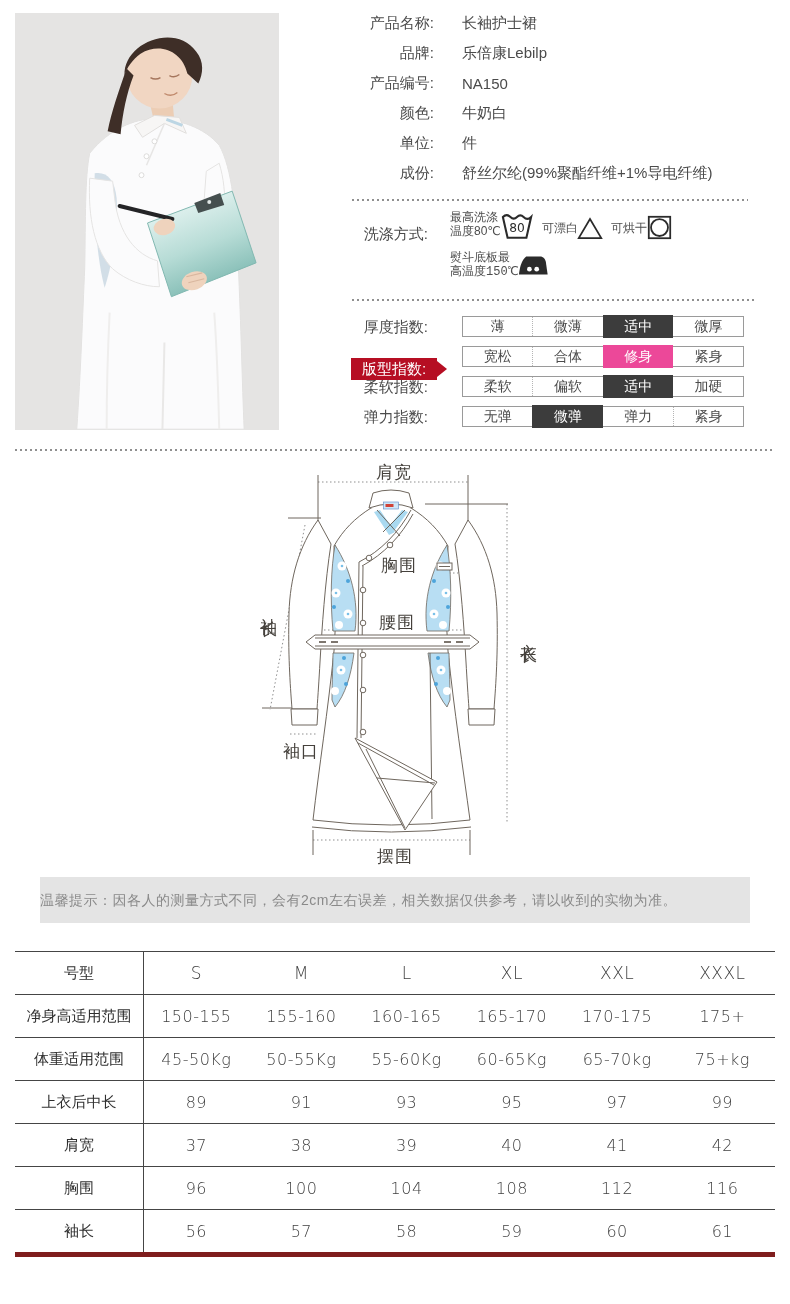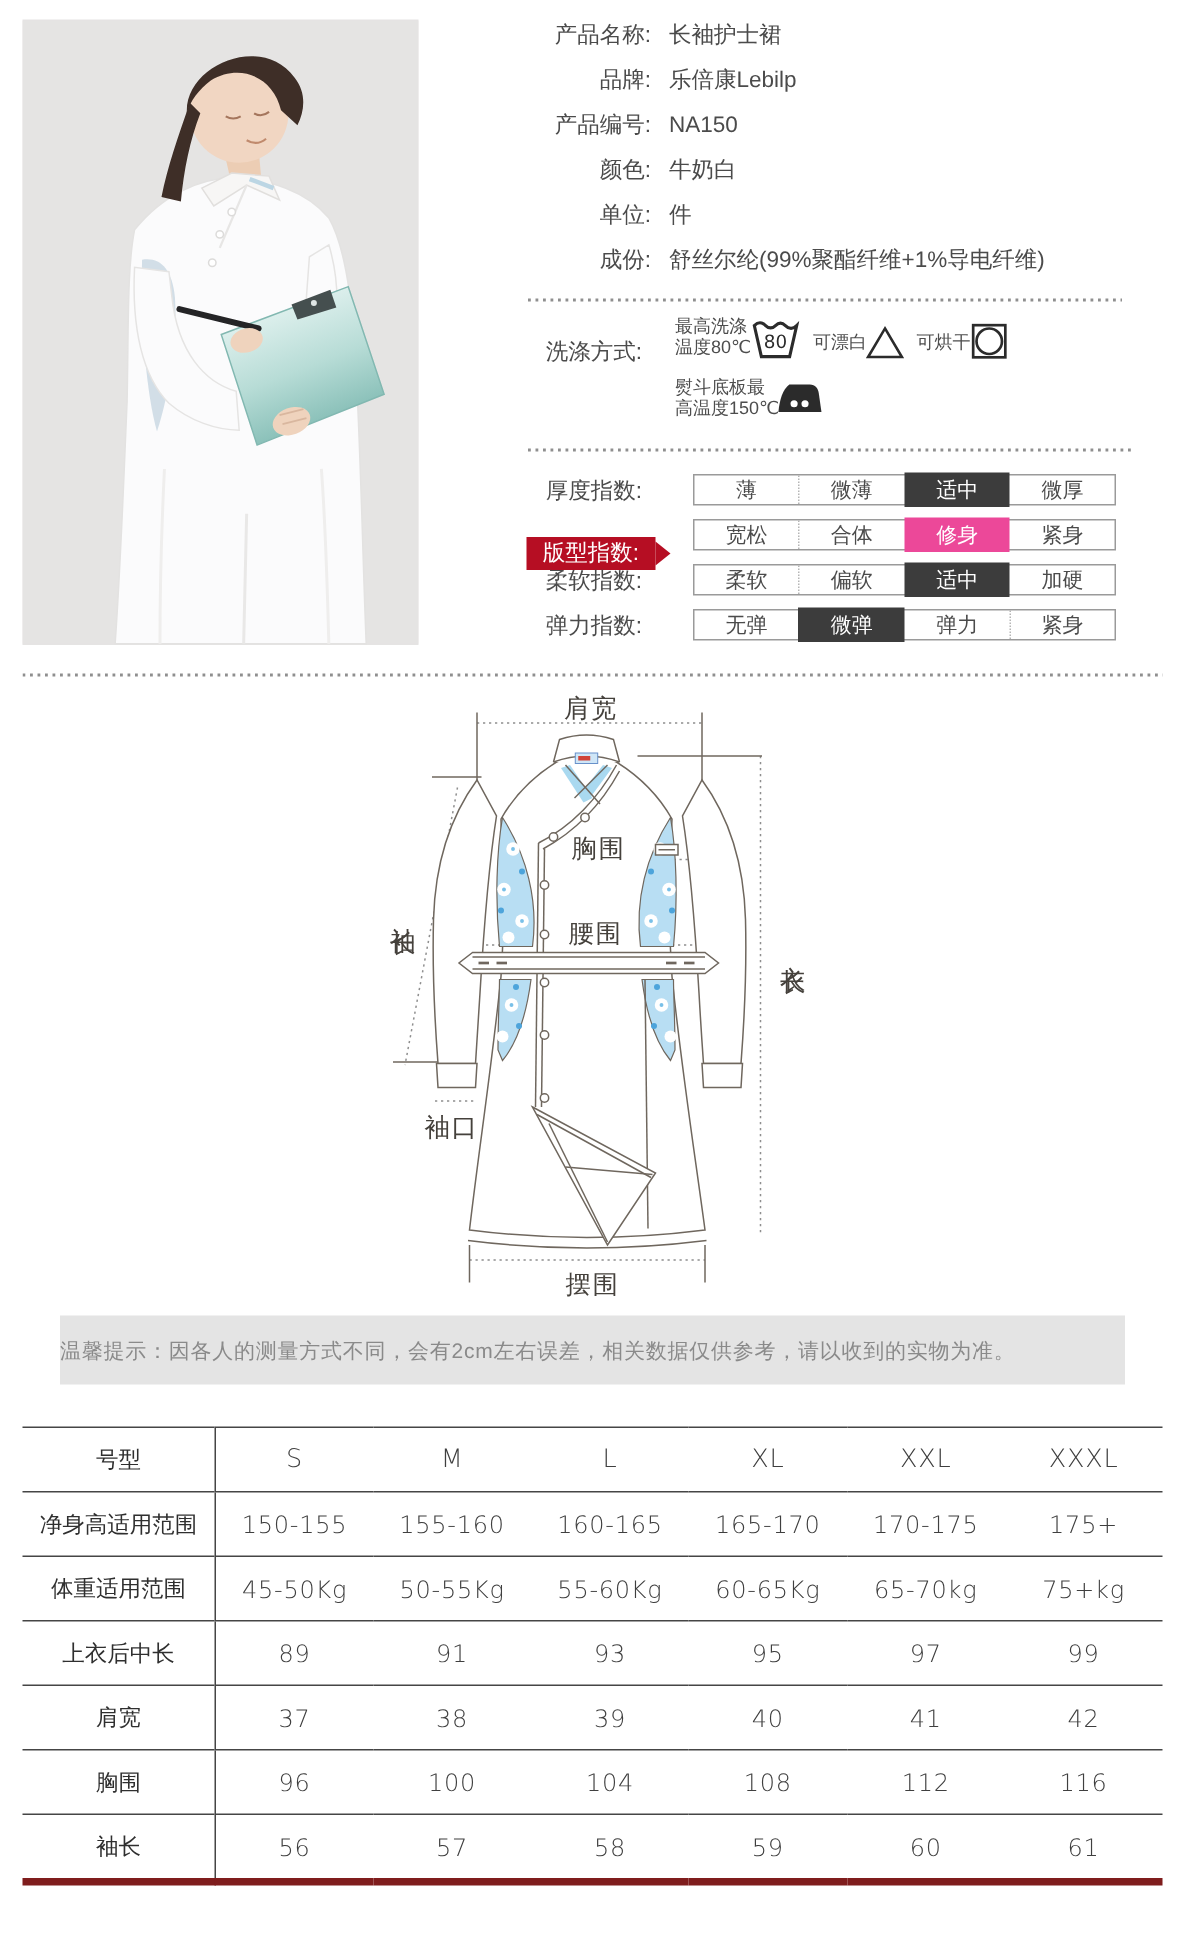--- a/index.html
+++ b/index.html
@@ -4,21 +4,21 @@
 <style>
   html,body{margin:0;padding:0;background:#fff;}
   .page{position:relative;width:790px;height:1304px;background:#fff;overflow:hidden;
         font-family:"Liberation Sans","DejaVu Sans",sans-serif;color:#4b4b4b;}
 
   
   .photo{position:absolute;left:15px;top:13px;width:264px;height:417px;background:#e5e4e3;}
 
   
   .info{position:absolute;left:350px;top:8px;width:436px;}
-  .info-row{display:flex;align-items:center;height:30px;white-space:nowrap;}
+  .info-row{display:flex;align-items:center;height:30px;white-space:nowrap;gap:16px;}
   .info-label{width:84px;text-align:right;font-size:15px;color:#4b4b4b;}
   .info-value{margin-left:12px;font-size:15px;color:#4b4b4b;}
 
   
   .dots{position:absolute;height:2px;
         background-image:repeating-linear-gradient(90deg,#8f8f8f 0 2px,transparent 2px 5px);
         background-size:5px 1.5px;background-repeat:repeat-x;background-position:0 0;}
   .sep1{left:352px;top:199px;width:396px;}
   .sep2{left:352px;top:299px;width:404px;}
   .sep3{left:15px;top:449px;width:760px;}
@@ -164,21 +164,21 @@
     </svg>
     <div class="cap1" style="left:192px;top:15px;">可漂白</div>
     <svg class="wicon" style="left:227px;top:12px;" width="26" height="23" viewBox="0 0 30 26">
       <path d="M15,2 L28,24 L2,24 Z" fill="none" stroke="#2b2b2b" stroke-width="2"></path>
     </svg>
     <div class="cap1" style="left:261px;top:15px;">可烘干</div>
     <svg class="wicon" style="left:297px;top:10px;" width="25" height="25" viewBox="0 0 28 28">
       <rect x="2" y="2" width="24" height="24" fill="none" stroke="#2b2b2b" stroke-width="2"></rect>
       <circle cx="14" cy="14" r="9.5" fill="none" stroke="#2b2b2b" stroke-width="2"></circle>
     </svg>
-    <div class="cap2" style="left:100px;top:47px;">
+    <div class="cap2" style="left:100px;top:47px;font-family:Liberation Mono, monospace;">
       <div>熨斗底板最</div>
         <div>高温度150℃</div>
     </div>
     <svg class="wicon" style="left:168px;top:49px;" width="31" height="23" viewBox="0 0 34 24">
       <path d="M9,2 L24,2 C28,2 30,5 30.5,8 L32.5,22 L1,22 C2,13 4,6 9,2 Z" fill="#2b2b2b"></path>
       <circle cx="12.5" cy="16" r="2.6" fill="#fff"></circle>
         <circle cx="20.5" cy="16" r="2.6" fill="#fff"></circle>
     </svg>
   </div>
 

